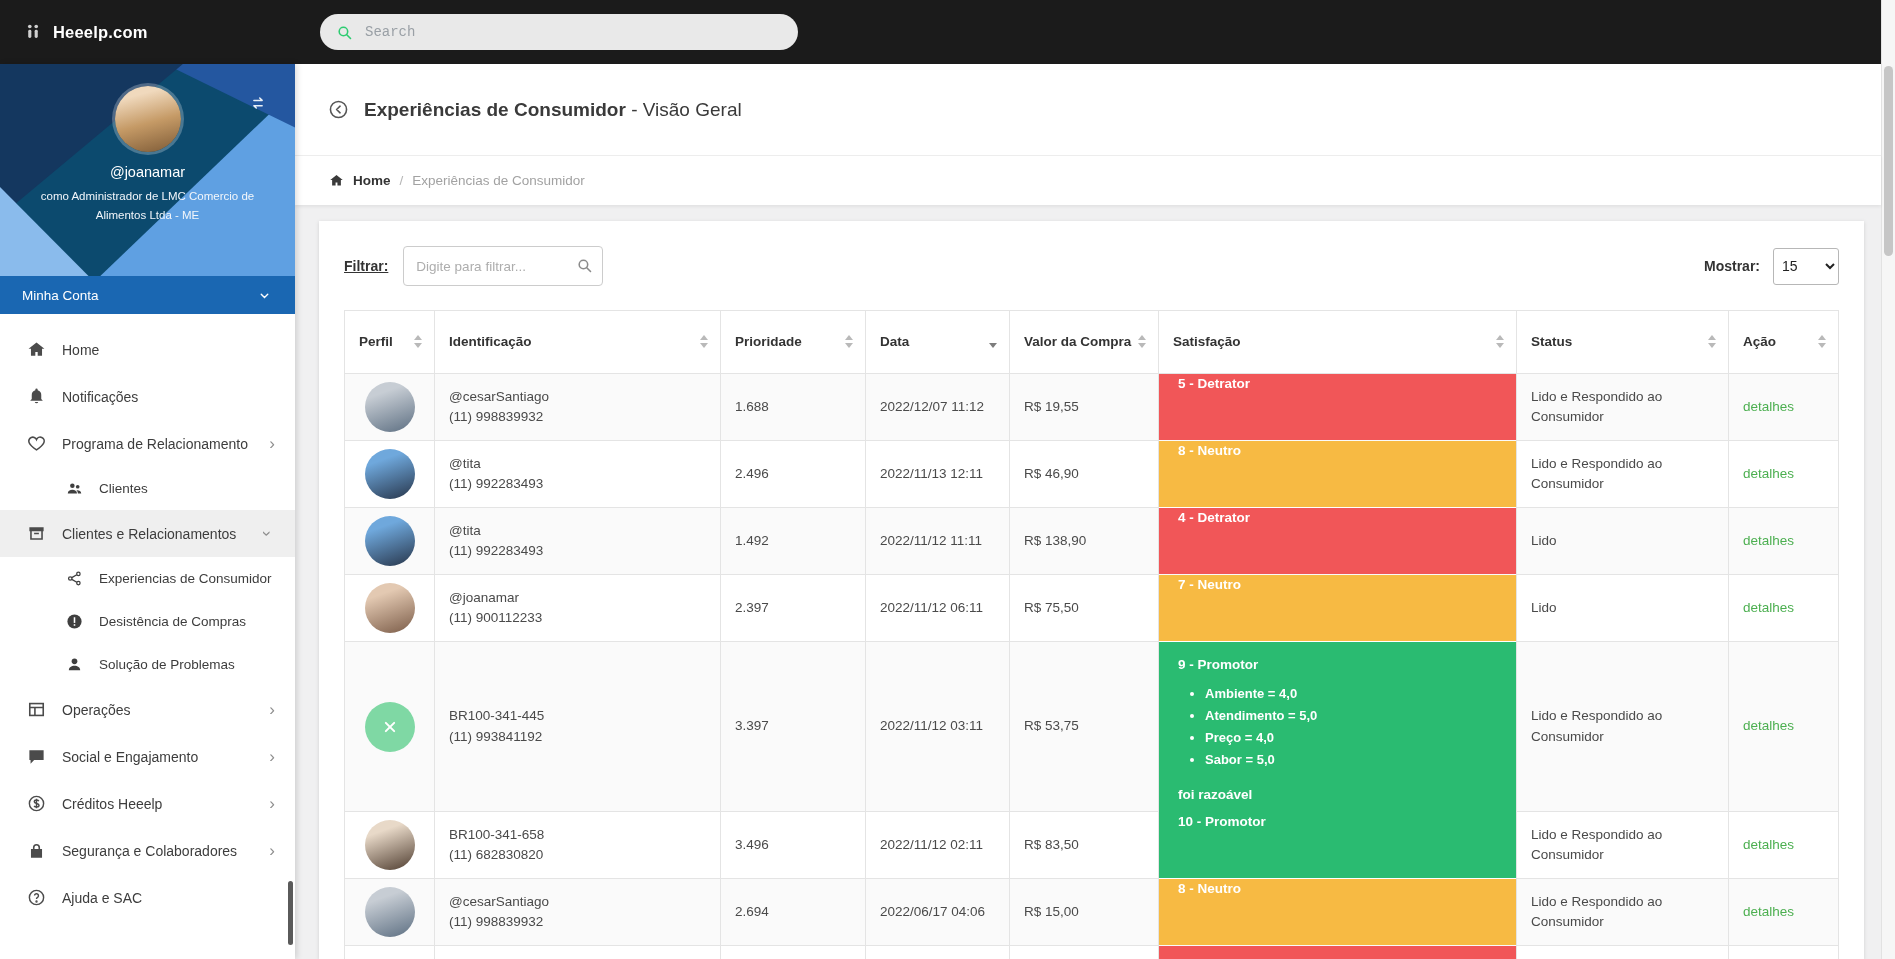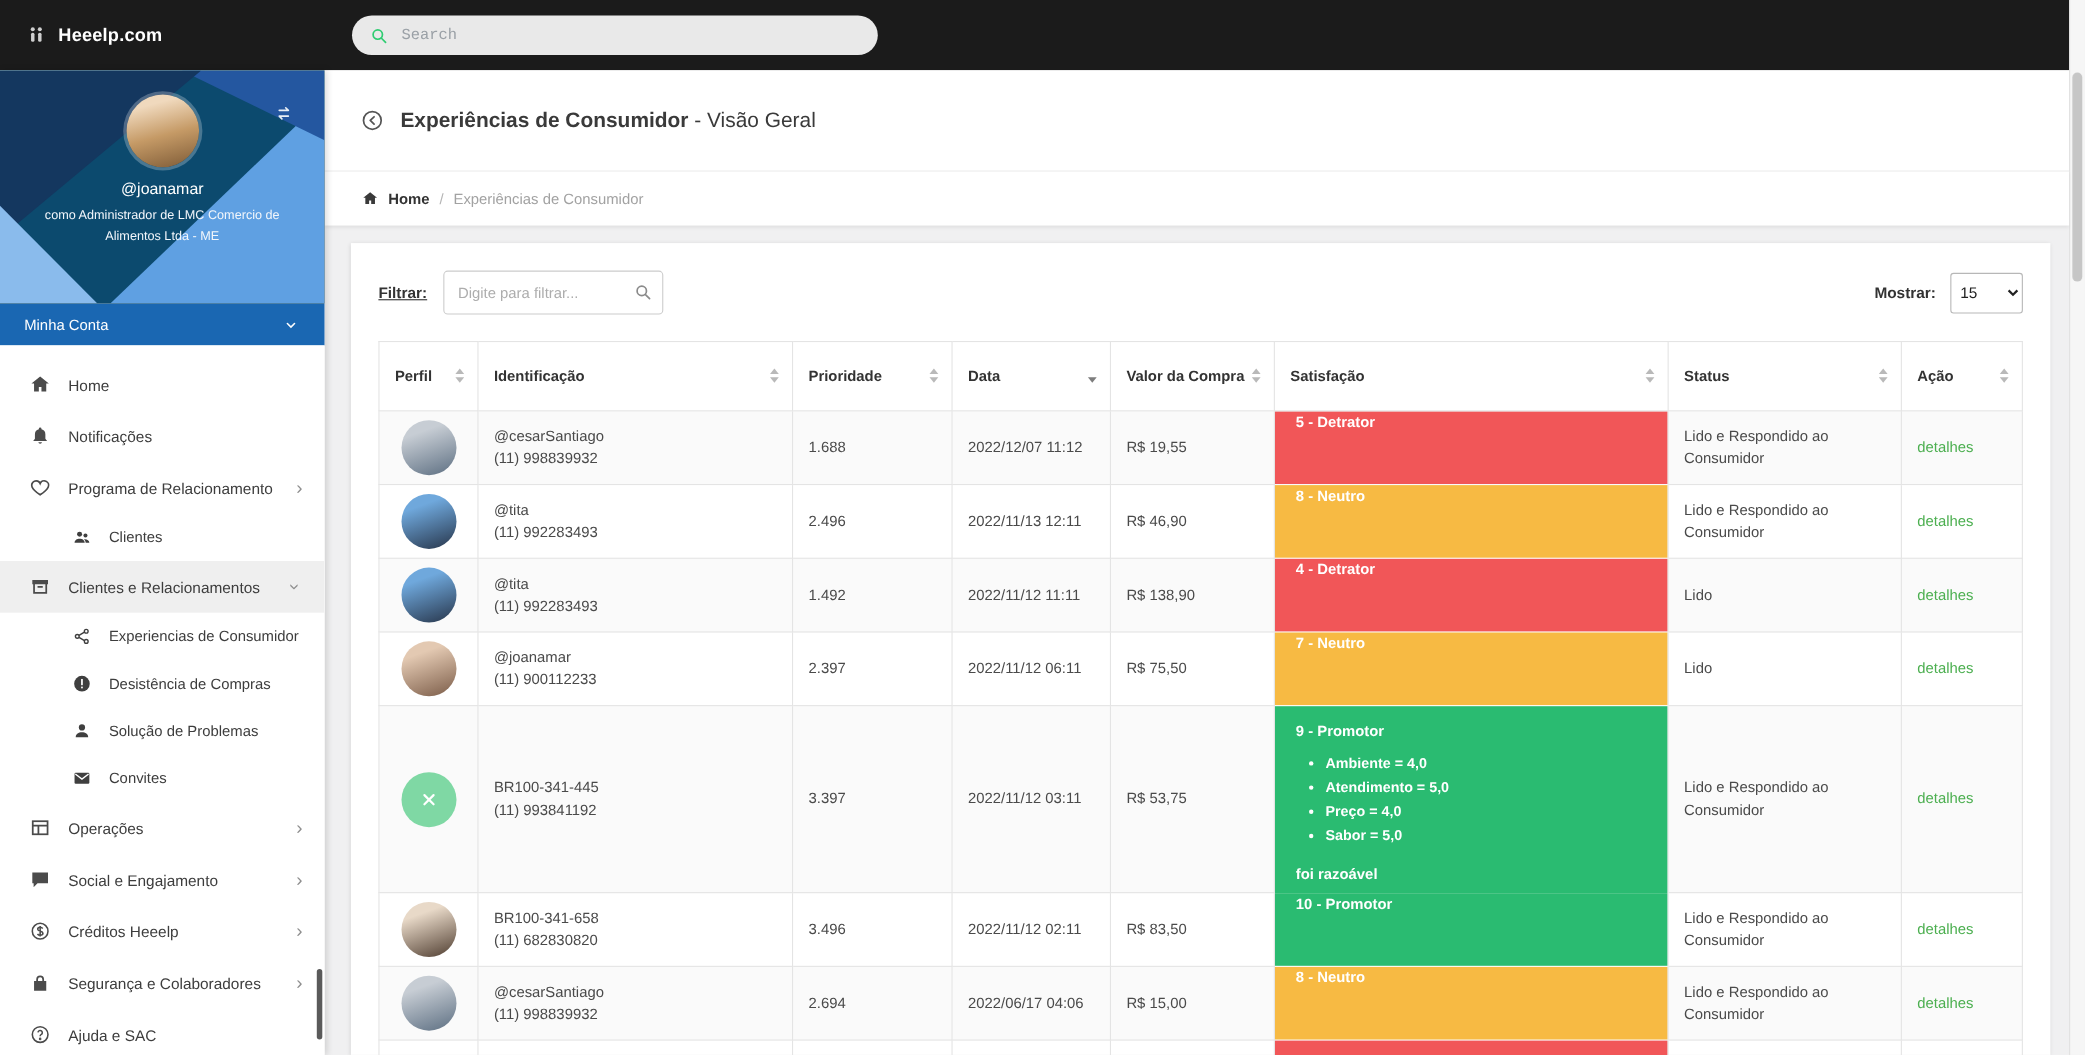--- a/index.html
+++ b/index.html
@@ -249,29 +249,20 @@
           </div>
           <div class="menu-item sub">
             <span class="icon">
               <svg viewBox="0 0 24 24" fill="currentColor">
                 <circle cx="12" cy="7.5" r="4"></circle>
                 <path d="M4 20c0-4 3.6-6.2 8-6.2s8 2.2 8 6.2z"></path>
               </svg>
             </span>
             <span class="mi-label">Solução de Problemas</span>
           </div>
-          <div class="menu-item sub">
-            <span class="icon">
-              <svg viewBox="0 0 24 24">
-                <rect x="2.5" y="5" width="19" height="14" rx="1.5" fill="currentColor"></rect>
-                <path d="M3.5 6.5L12 13l8.5-6.5" fill="none" stroke="#fff" stroke-width="1.8"></path>
-              </svg>
-            </span>
-            <span class="mi-label">Convites</span>
-          </div>
           <div class="menu-item">
             <span class="icon">
               <svg viewBox="0 0 24 24" fill="none" stroke="currentColor" stroke-width="2">
                 <rect x="3.5" y="4.5" width="17" height="15"></rect>
                 <path d="M3.5 9.5h17M10 9.5v10"></path>
               </svg>
             </span>
             <span class="mi-label">Operações</span>
             <span class="mi-chev">›</span>
           </div>

